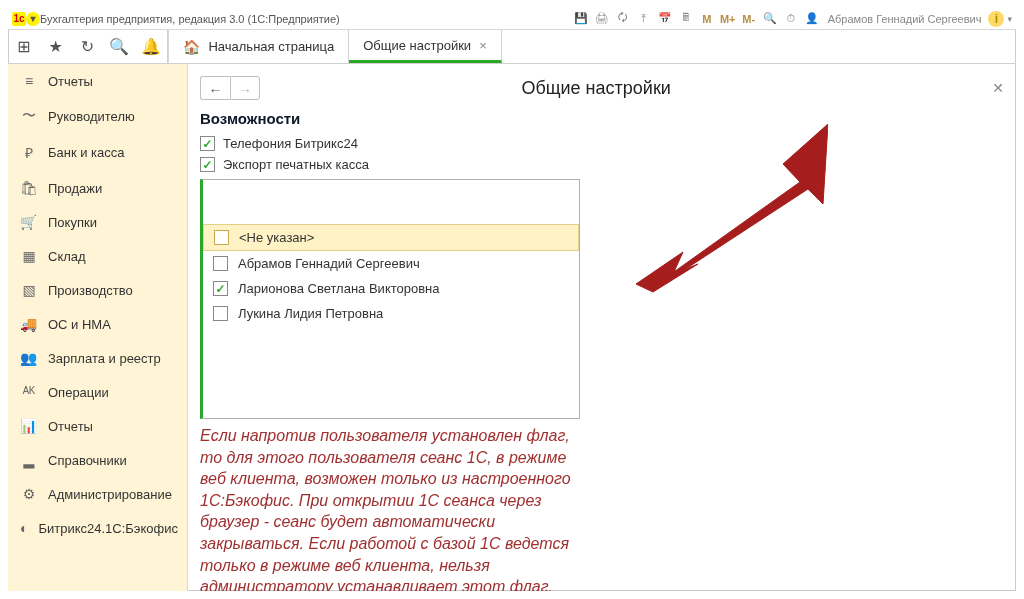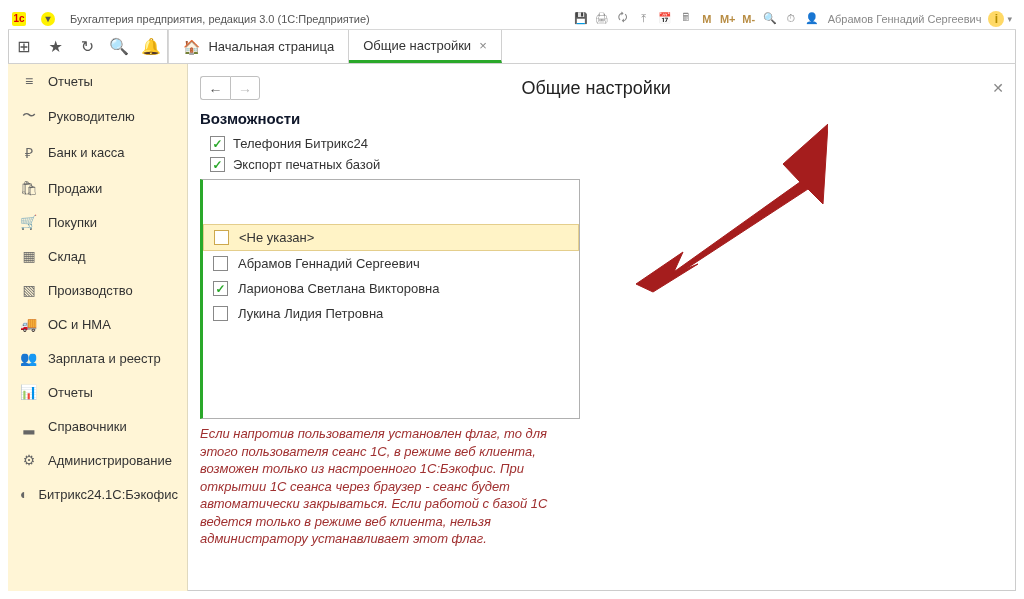--- a/index.html
+++ b/index.html
@@ -25,21 +25,21 @@
     border-bottom: 1px solid #d8d8d8;
     display: flex;
     align-items: center;
     padding: 0 4px;
     background: #fff;
   }
   .tb-icon {
     width: 14px; height: 14px;
     display: inline-flex;
     align-items: center; justify-content: center;
-    margin-right: 15px;
+    margin-right: 0;
     font-size: 10px;
     font-weight: bold;
   }
   .tb-icon.one-c { background:#fff200; color:#d00; border-radius:2px; }
   .tb-icon.star { background:#fff200; color:#555; border-radius:50%; }
   .title-text { color:#555; font-size: 11px; }
   .tb-right { margin-left:auto; display:flex; align-items:center; gap:3px; }
   .tb-r { width:18px; height:18px; display:inline-flex; align-items:center; justify-content:center; color:#888; font-size:11px; cursor:pointer; border-radius:2px; }
   .tb-r.m { color:#b88d44; font-weight:bold; font-size:11px; }
   .tb-user { color:#888; font-size:11px; padding:0 4px; }
@@ -115,21 +115,21 @@
     color:#888; font-size:14px; cursor:pointer;
   }
   .content-body {
     flex:1; overflow:auto;
   }
   .section-header {
     color:#0f172a; font-size:15px; font-weight:bold; margin-bottom:6px;
   }
   .check-row {
     display:flex; align-items:center; gap:8px; padding:3px 0;
-    color:#333; font-size:13px;margin-left:10px;
+    color:#333; font-size:13px;
   }
   .chk {
     width:15px; height:15px; border:1px solid #888; background:#fff;
     display:inline-flex; align-items:center; justify-content:center;
     color:#2aa82a; font-size:12px; font-weight:bold; cursor:pointer;
   }
   .chk.checked::after { content:"✓"; }
   .link-header {
     color:#2aa82a; text-decoration:underline; font-size:14px;
     display:inline-block; margin-top:12px; cursor:pointer;
@@ -143,21 +143,21 @@
     background:#fff;
   }
   .user-row {
     display:flex; align-items:center; gap:10px; padding:5px 10px;
     color:#333; font-size:13px; cursor:pointer;
   }
   .user-row.selected { background:#fff3c6; border:1px solid #e4ce8c;margin-top:44px; }
   .user-row.selected .chk { border-color:#cda84d; }
   .hint {
     width:380px; margin-top:6px;
-    color:#a03030; font-size:13px; font-style:italic; line-height:1.35;
+    color:#a03030; font-size:16px; font-style:italic; line-height:1.35;
   }
   
   .arrow {
     position:absolute;
     left:440px; top:60px;
     pointer-events:none;
   }
 </style>
 </head>
 <body>
@@ -238,20 +238,24 @@
         </div>
         <div class="nav-item">
           <span class="nav-ic">🚚</span>
           <span>ОС и НМА</span>
         </div>
         <div class="nav-item">
           <span class="nav-ic">👥</span>
           <span>Зарплата и реестр</span>
         </div>
         <div class="nav-item">
+          <span class="nav-ic">ᴬᴷ</span>
+          <span>Операции</span>
+        </div>
+        <div class="nav-item">
           <span class="nav-ic">📊</span>
           <span>Отчеты</span>
         </div>
         <div class="nav-item">
           <span class="nav-ic">▂</span>
           <span>Справочники</span>
         </div>
         <div class="nav-item">
           <span class="nav-ic">⚙</span>
           <span>Администрирование</span>
@@ -274,21 +278,21 @@
 
       <div class="content-body">
         <div class="section-header">Возможности</div>
         <div id="caps">
             <div class="check-row">
               <span class="chk checked"></span>
               <span>Телефония Битрикс24</span>
             </div>
             <div class="check-row">
               <span class="chk checked"></span>
-              <span>Экспорт печатных базой</span>
+              <span>Экспорт печатных касса</span>
             </div>
           </div>
 
 
         <div class="users-box" id="users">
             <div class="user-row selected">
               <span class="chk"></span>
               <span>&lt;Не указан&gt;</span>
             </div>
             <div class="user-row">

